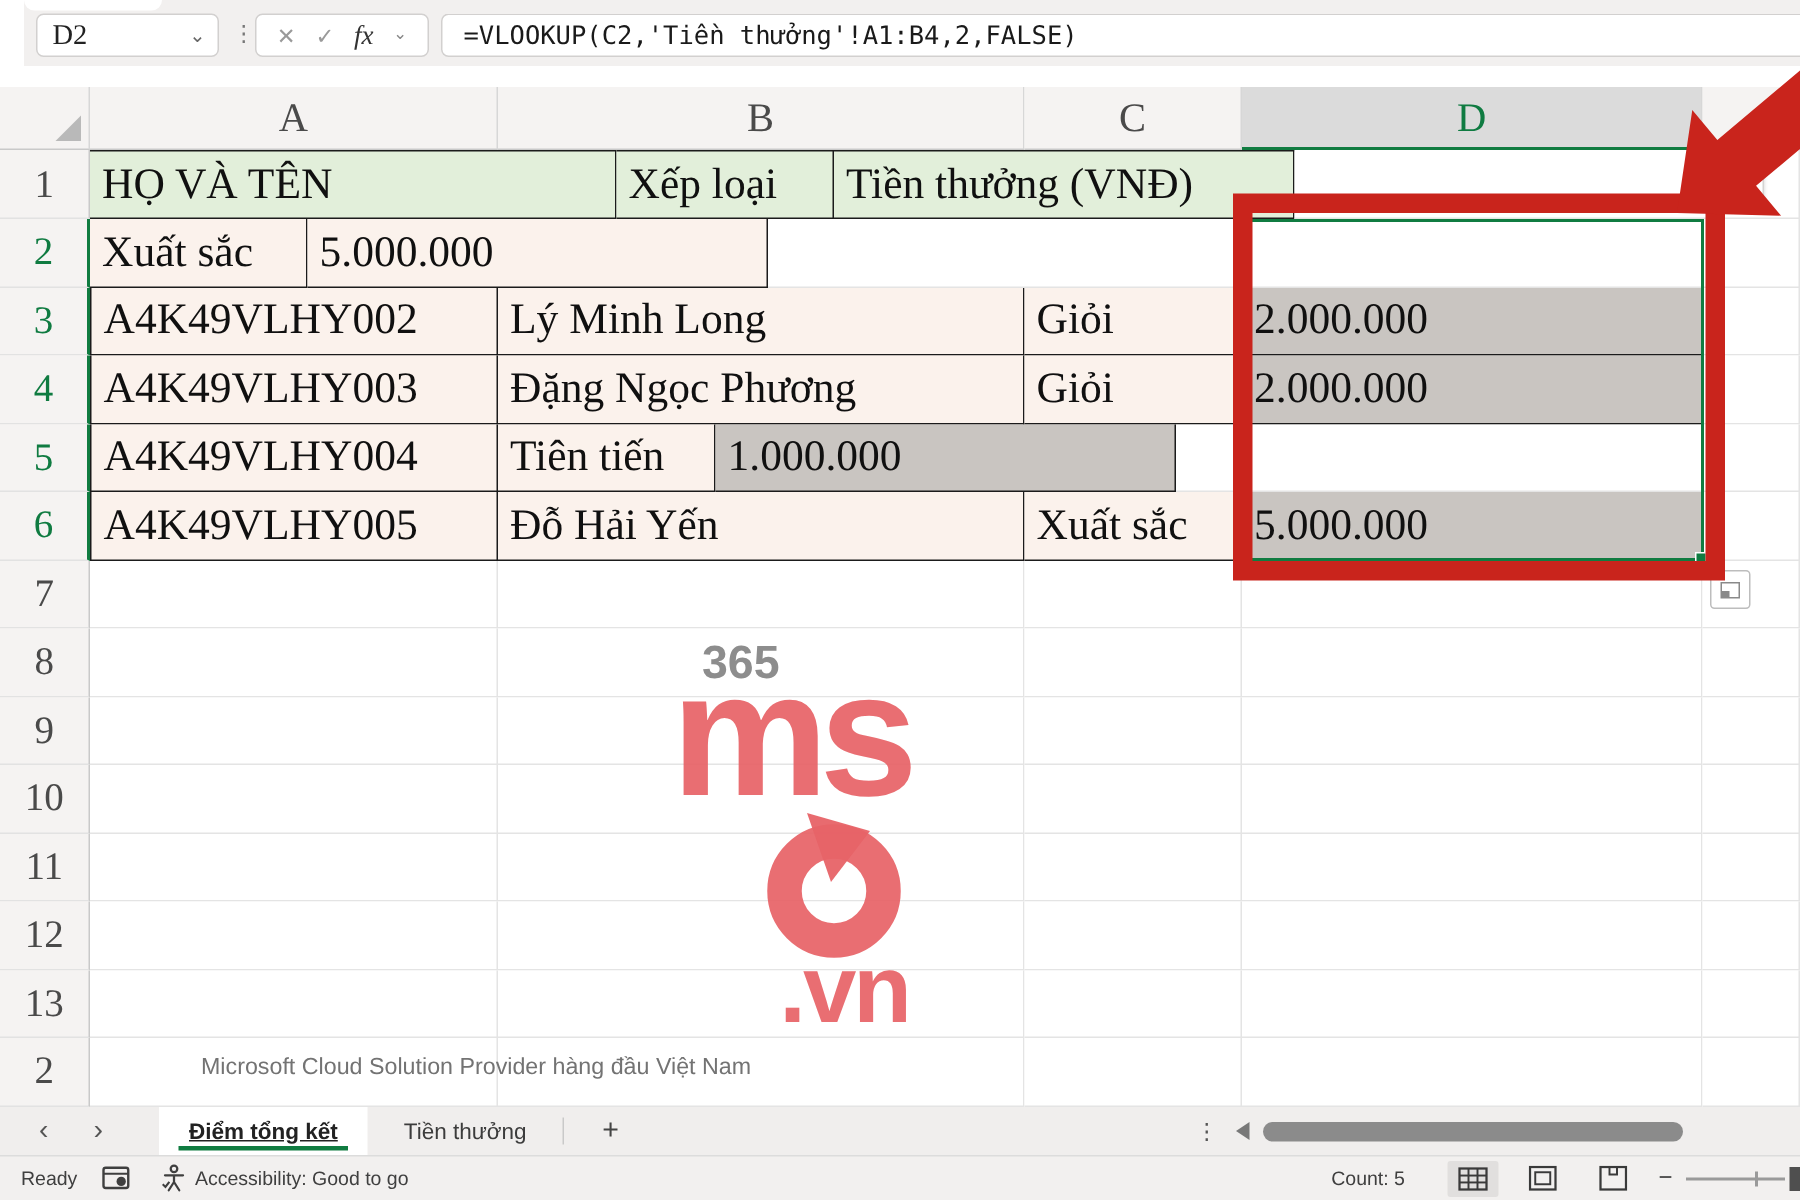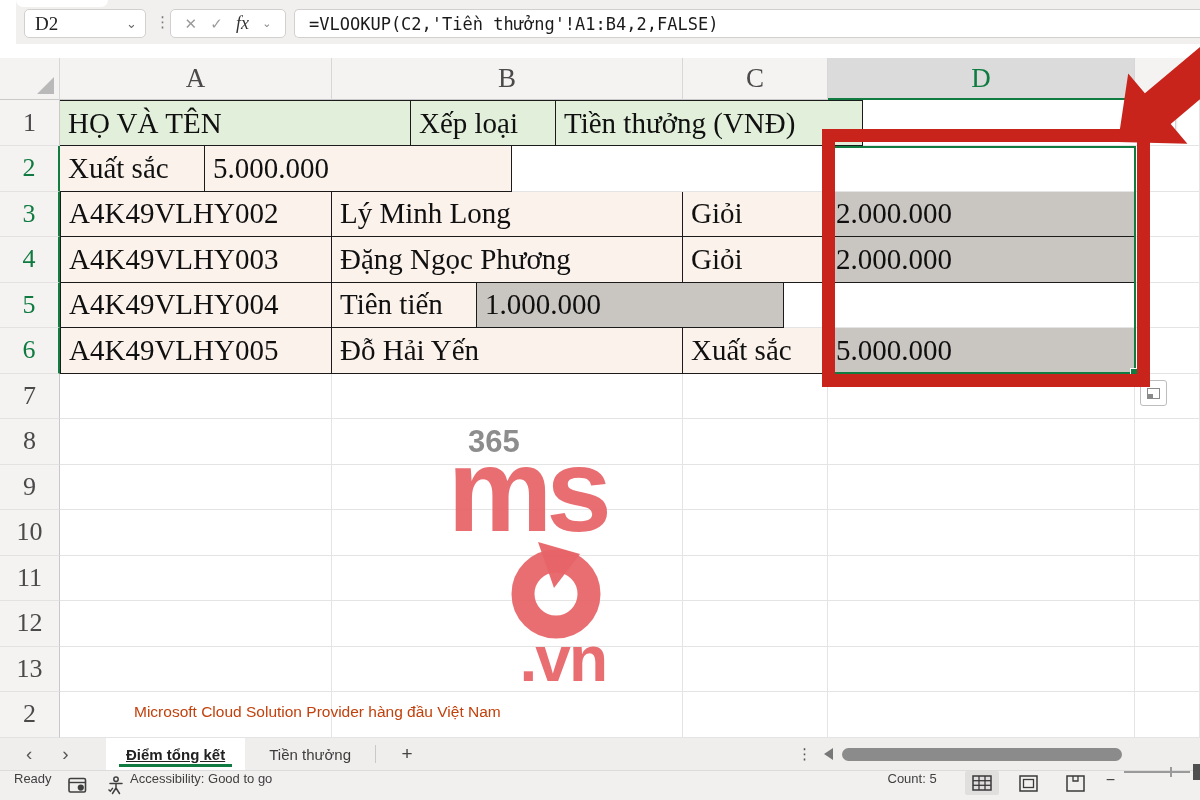--- a/index.html
+++ b/index.html
@@ -82,21 +82,21 @@
   .qa-glyph { width:13px; height:11px; border:1.5px solid #8a8a8a; position:relative; }
   .qa-glyph::after { content:""; position:absolute; left:0; bottom:0; width:5px; height:4px; background:#8a8a8a; }
 
   
   .wm { position:absolute; left:126px; top:376px; width:480px; z-index:3; }
   .wm365 { position:absolute; left:342px; top:4px; font-size:31px; font-weight:bold; color:#8d8d8d; }
   .wmlogo { display:flex; align-items:flex-end; margin-top:24px;flex-direction:column; }
   .wmms { font-size:118px; font-weight:bold; color:rgba(231,99,103,.93); line-height:.78; letter-spacing:-6px; }
   .wmo { margin-left:2px; margin-bottom:-6px; }
   .wmvn { font-size:64px; font-weight:bold; color:rgba(231,99,103,.93); line-height:.8; margin-left:4px; margin-bottom:2px; letter-spacing:-2px; }
-  .wmtag { margin-top:16px; margin-left:8px; font-size:15.5px; color:#c2410c; }
+  .wmtag { margin-top:16px; margin-left:8px; font-size:15.5px; color:#737373; }
 
   
   .tabs { position:absolute; left:0; top:738px; width:1200px; height:32px; background:#f0eeed;
           display:flex; align-items:stretch; }
   .tnav { width:106px; display:flex; align-items:center; gap:30px; padding-left:26px;
           color:#555; font-size:19px; }
   .tab { display:flex; align-items:center; font-size:15px; }
   .tab.active { background:#fff; padding:0 20px; font-weight:bold; color:#222; position:relative;text-decoration:underline; }
   .tab.active::after { content:""; position:absolute; left:13px; right:13px; bottom:3px; height:3px; background:#107c41; }
   .tab.plain { padding:0 24px; color:#3c3c3c; }
@@ -105,21 +105,21 @@
   .tspacer { flex:1; }
   .tdots { color:#555; display:flex; align-items:center; margin-right:12px; font-size:15px; }
   .hscroll { width:376px; display:flex; align-items:center; gap:9px; }
   .harrow { width:0; height:0; border-top:6px solid transparent; border-bottom:6px solid transparent;
             border-right:9px solid #787878; }
   .htrack { flex:1; height:14px; display:flex; align-items:center; }
   .hthumb { width:280px; height:13px; border-radius:7px; background:#8b8b8b; }
 
   
   .status { position:absolute; left:0; top:770px; width:1200px; height:30px; background:#f2f0ef;
-            border-top:1px solid #dcdcdc; display:flex; font-size:13px; color:#3f3f3f; }
+            border-top:1px solid #dcdcdc; display:flex; align-items:center; font-size:13px; color:#3f3f3f; }
   .sready { padding-left:14px; width:62px; }
   .sicon { display:flex; align-items:center; justify-content:center; }
   .macro-ic { margin-left:6px; }
   .acc-ic { margin-left:20px; margin-right:6px; }
   .sspacer { flex:1; }
   .scount { margin-right:28px; }
   .vicon { width:34px; height:24px; display:flex; align-items:center; justify-content:center; margin-right:13px; }
   .vicon.on { background:#e1dfde; border-radius:2px; }
   .zminus { font-size:16px; color:#3f3f3f; margin-right:9px; }
   .ztrack { width:66px; height:2px; background:#9a9a9a; position:relative; margin-right:10px; }

